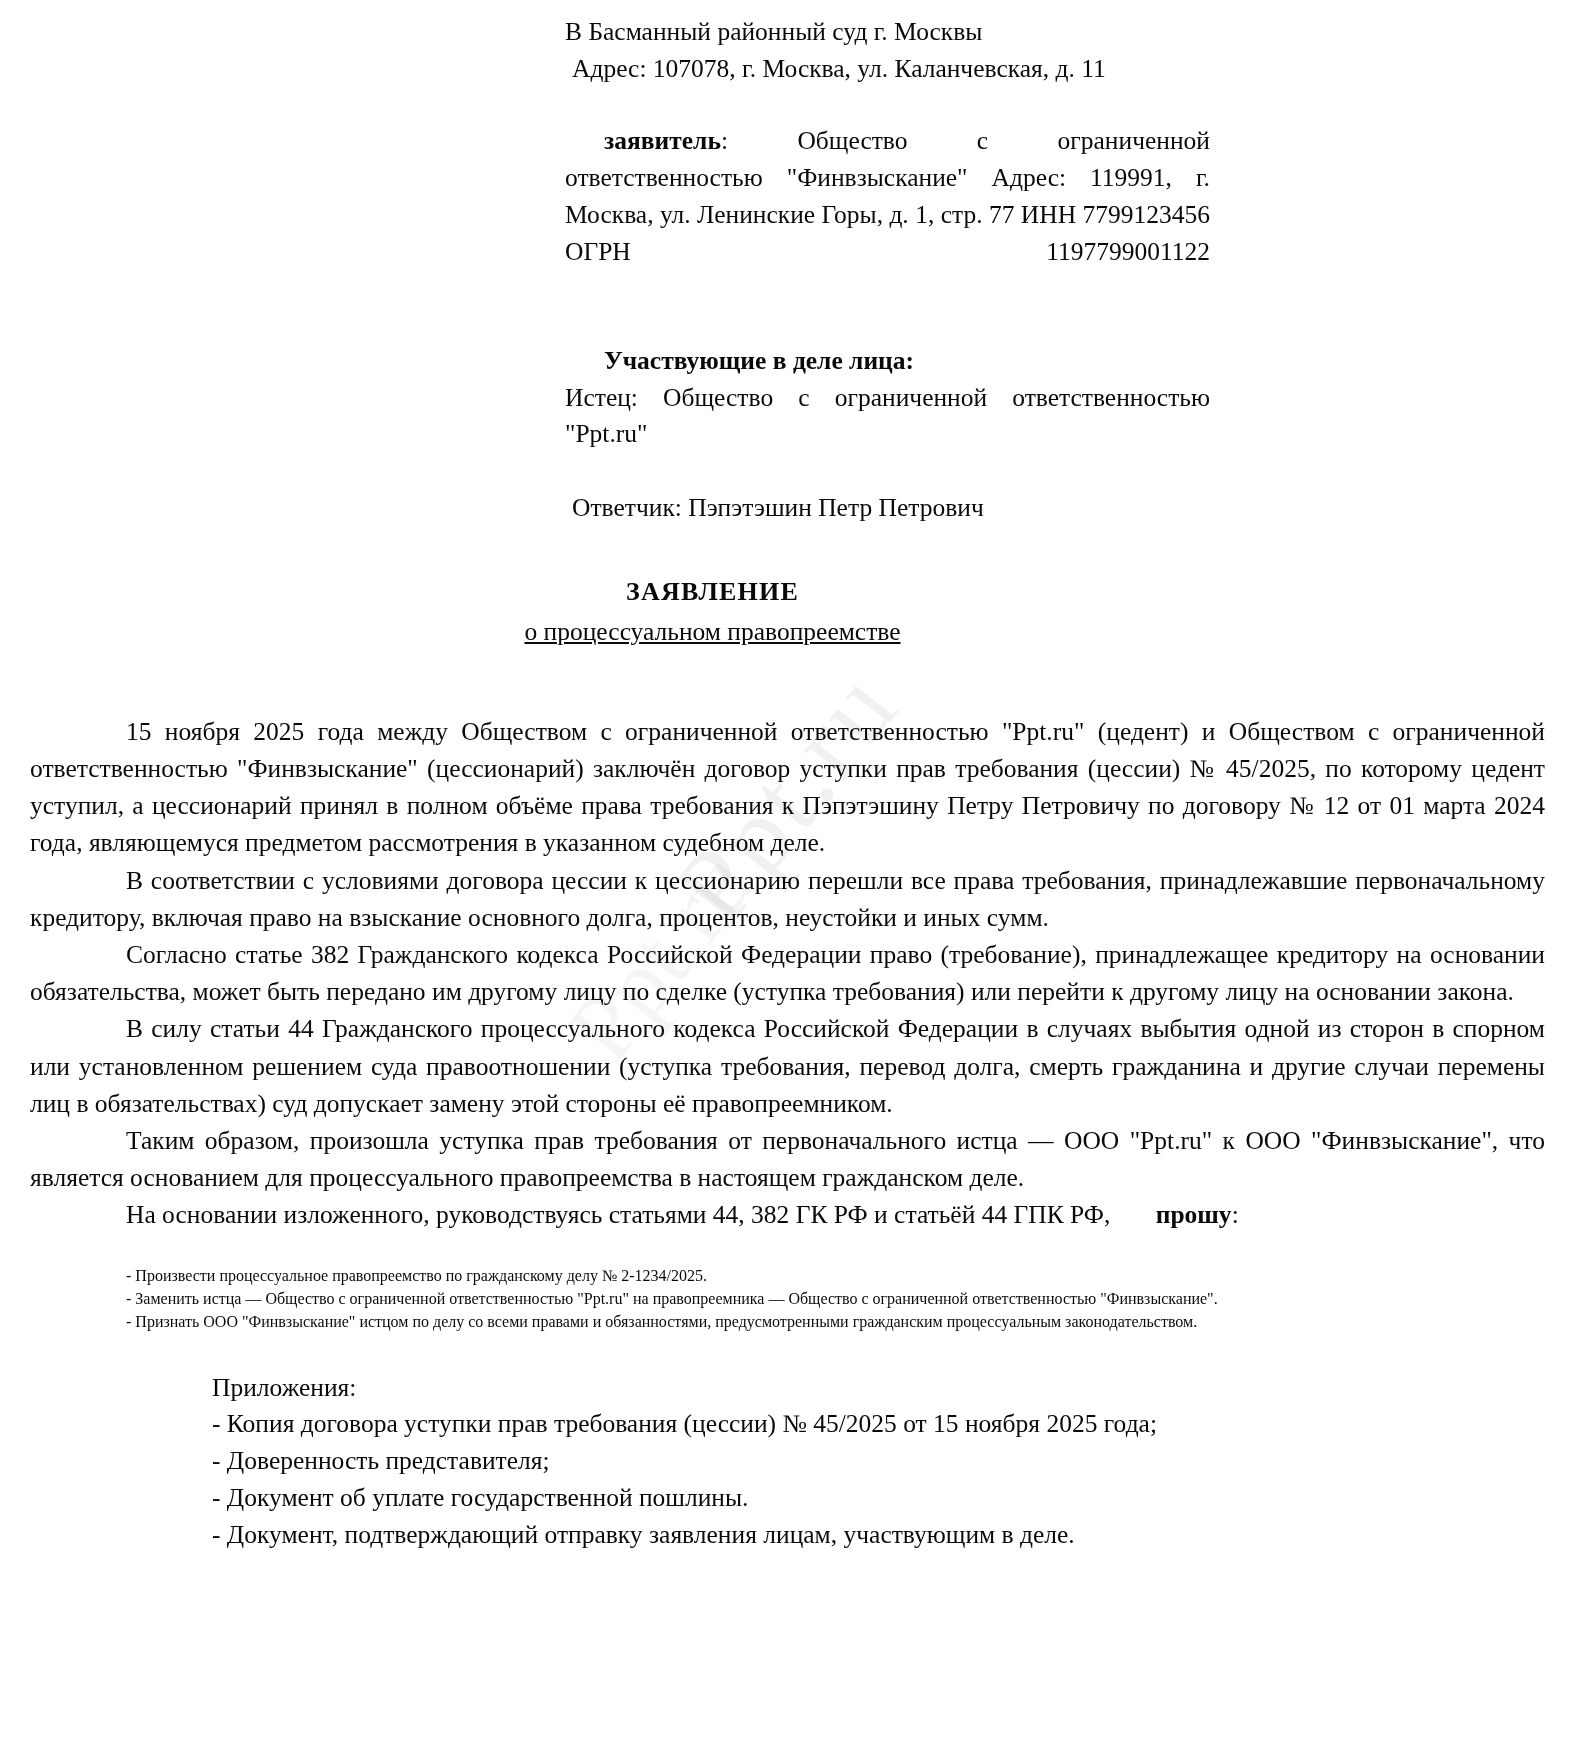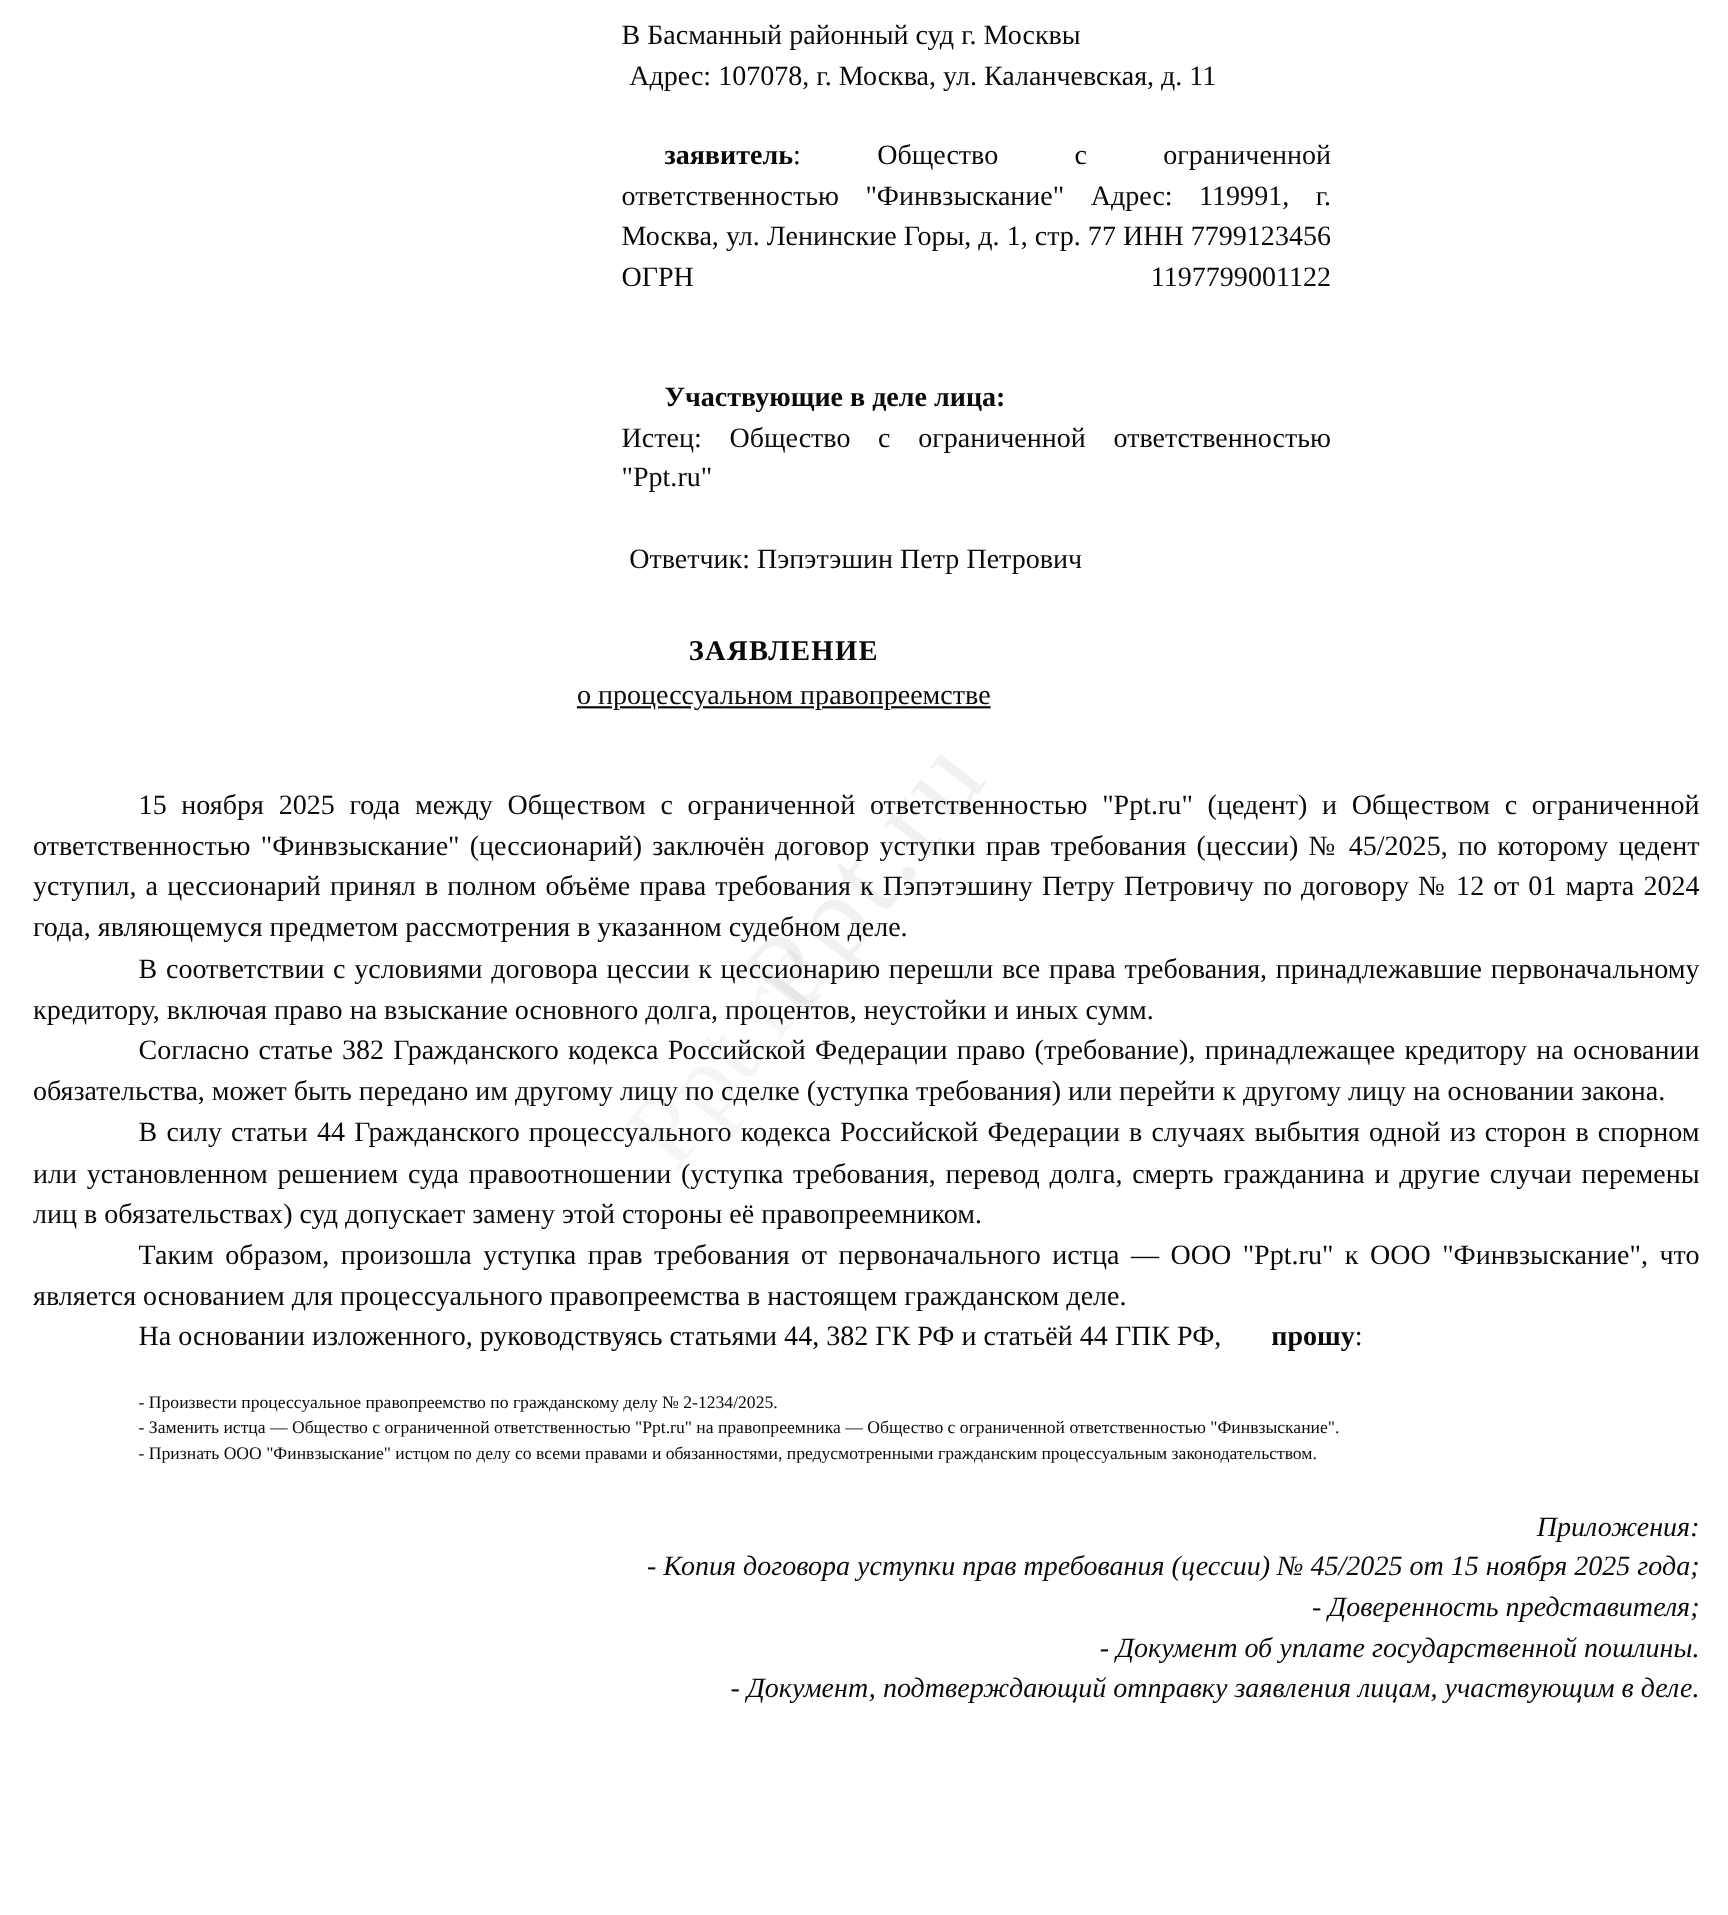--- a/index.html
+++ b/index.html
@@ -129,22 +129,21 @@
     text-indent: 96px;
     text-align: justify;
   }
   .attach-block {
     font-size: 25.5px;
     line-height: 1.44;
     padding-left: 182px;
   }
   .attach-block p {
     margin: 0;
-    text-align: right;
-    font-style: italic;
+    text-align: left;
   }
 </style>
 </head>
 <body>
 
 <div class="page">
 
   <div class="watermark">Ppt.ru</div>
   <div class="watermark-2">Ppt.ru</div>
 

